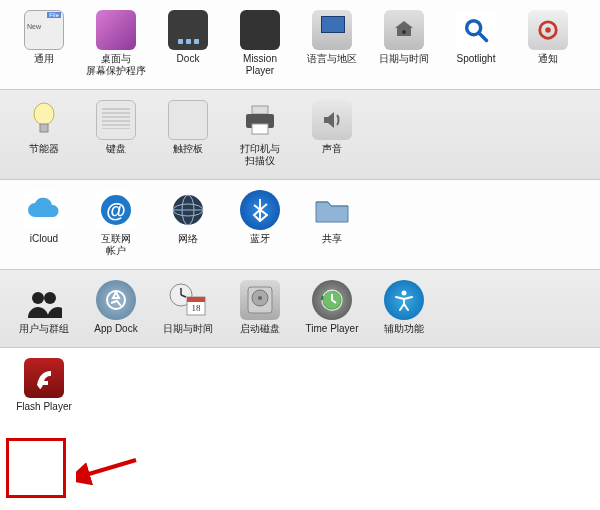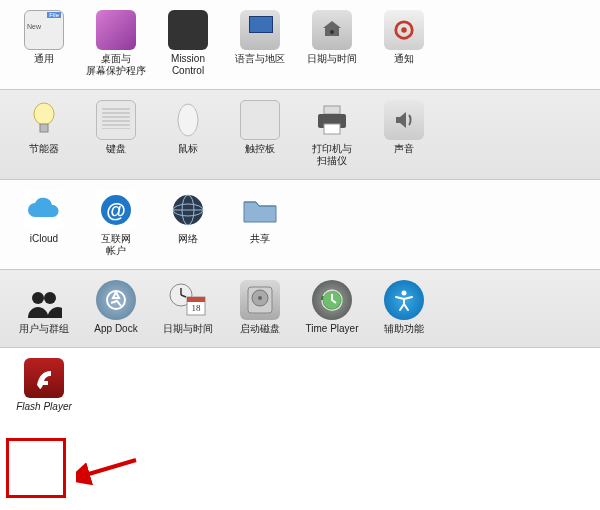--- a/index.html
+++ b/index.html
@@ -1,20 +1,20 @@
 <!DOCTYPE html>
 <html><head>
 <meta charset="utf-8">
 <style>
   * { box-sizing: border-box; margin: 0; padding: 0; }
   body { width: 600px; height: 510px; font-family: "Helvetica Neue", "PingFang SC", sans-serif; font-size: 10px; color: #333; background: #fff; overflow: hidden; }
   .section { display: flex; flex-wrap: wrap; padding: 8px 8px 6px 8px; border-bottom: 1px solid #c9c9c9; }
   .section.gray { background: linear-gradient(#ededed, #e3e3e3); }
   .section.white { background: #fdfdfd; }
-  .section.last { border-bottom: none; background: #fff; font-style: italic; }
+  .section.last { border-bottom: none; background: #fff; }
   .item { width: 72px; display: flex; flex-direction: column; align-items: center; text-align: center; margin: 2px 0 6px 0; cursor: pointer; }
   .icon { width: 40px; height: 40px; border-radius: 6px; display: flex; align-items: center; justify-content: center; margin-bottom: 3px; position: relative; }
   .label { font-size: 10px; line-height: 12px; color: #222; }
   .highlight { position: absolute; border: 3px solid #d40000; left: 6px; top: 438px; width: 60px; height: 60px; pointer-events: none; }
   .arrow { position: absolute; left: 76px; top: 456px; pointer-events: none; }
   
   .ig-general { background:#eee; border:1px solid #aaa; overflow:hidden;}
   .ig-general::before { content:"File"; position:absolute; top:1px; right:2px; font-size:6px; background:#5a8bd6; color:#fff; padding:0 2px;}
   .ig-general::after { content:"New"; position:absolute; top:12px; left:2px; font-size:7px; color:#555;}
   .ig-desktop { background: linear-gradient(135deg,#d77ad1,#8e3a9c);}
@@ -58,43 +58,60 @@
   <div class="item">
     <div class="icon ig-general"></div>
     <div class="label">通用</div>
   </div>
   <div class="item">
     <div class="icon ig-desktop"></div>
     <div class="label" style="white-space:pre-line">桌面与
 屏幕保护程序</div>
   </div>
   <div class="item">
+    <div class="icon ig-dock">
+        <span></span>
+        <span></span>
+        <span></span>
+      </div>
+    <div class="label">Dock</div>
+  </div>
+  <div class="item">
     <div class="icon ig-mission">
         <span></span>
         <span></span>
         <span></span>
         <span></span>
       </div>
     <div class="label" style="white-space:pre-line">Mission
-Control</div>
+Player</div>
   </div>
   <div class="item">
     <div class="icon ig-lang"></div>
     <div class="label">语言与地区</div>
   </div>
   <div class="item">
     <div class="icon ig-security">
       <svg viewBox="0 0 24 24">
           <path fill="#666" d="M12 3l9 7h-2v8H5v-8H3l9-7z"></path>
           <circle cx="12" cy="14" r="2" fill="#333"></circle>
         </svg>
     </div>
     <div class="label">日期与时间</div>
   </div>
   <div class="item">
+    <div class="icon ig-spotlight">
+      <svg width="28" height="28" viewBox="0 0 24 24">
+          <circle cx="10" cy="10" r="6" fill="none" stroke="#1560bd" stroke-width="3"></circle>
+          <line x1="15" y1="15" x2="21" y2="21" stroke="#1560bd" stroke-width="3" stroke-linecap="round"></line>
+        </svg>
+    </div>
+    <div class="label">Spotlight</div>
+  </div>
+  <div class="item">
     <div class="icon ig-notif">
       <svg width="22" height="22" viewBox="0 0 24 24">
           <circle cx="12" cy="12" r="9" fill="none" stroke="#c63a2b" stroke-width="3"></circle>
           <circle cx="12" cy="12" r="3" fill="#c63a2b"></circle>
         </svg>
     </div>
     <div class="label">通知</div>
   </div>
 </div>
 
@@ -104,28 +121,20 @@
       <svg width="26" height="36" viewBox="0 0 26 36">
           <ellipse cx="13" cy="12" rx="10" ry="11" fill="#fdf3b0" stroke="#c9b646"></ellipse>
           <rect x="9" y="22" width="8" height="8" fill="#bbb" stroke="#888"></rect>
         </svg>
     </div>
     <div class="label">节能器</div>
   </div>
   <div class="item">
     <div class="icon ig-keyboard"></div>
     <div class="label">键盘</div>
-  </div>
-  <div class="item">
-    <div class="icon ig-mouse">
-      <svg width="22" height="34" viewBox="0 0 22 34">
-          <ellipse cx="11" cy="17" rx="10" ry="16" fill="#f3f3f3" stroke="#bbb"></ellipse>
-        </svg>
-    </div>
-    <div class="label">鼠标</div>
   </div>
   <div class="item">
     <div class="icon ig-trackpad"></div>
     <div class="label">触控板</div>
   </div>
   <div class="item">
     <div class="icon ig-printer">
       <svg width="34" height="32" viewBox="0 0 34 32">
           <rect x="9" y="2" width="16" height="8" fill="#ddd" stroke="#999"></rect>
           <rect x="3" y="10" width="28" height="14" rx="2" fill="#555"></rect>
@@ -168,20 +177,28 @@
   <div class="item">
     <div class="icon ig-network">
       <svg width="34" height="34" viewBox="0 0 34 34">
           <circle cx="17" cy="17" r="15" fill="#2a3b50"></circle>
           <ellipse cx="17" cy="17" rx="15" ry="6" fill="none" stroke="#9db7d0"></ellipse>
           <ellipse cx="17" cy="17" rx="6" ry="15" fill="none" stroke="#9db7d0"></ellipse>
           <line x1="2" y1="17" x2="32" y2="17" stroke="#9db7d0"></line>
         </svg>
     </div>
     <div class="label">网络</div>
+  </div>
+  <div class="item">
+    <div class="icon ig-bluetooth">
+      <svg width="16" height="24" viewBox="0 0 16 24">
+          <path d="M8 1v22l7-6-13-10m13-1L2 17l6 6" fill="none" stroke="#fff" stroke-width="2"></path>
+        </svg>
+    </div>
+    <div class="label">蓝牙</div>
   </div>
   <div class="item">
     <div class="icon ig-sharing">
       <svg width="36" height="28" viewBox="0 0 36 28">
           <path d="M2 6h12l3 4h17v16H2z" fill="#8fb4d6" stroke="#5a80a3"></path>
           <path d="M2 6h12l3 4h17" fill="none" stroke="#5a80a3"></path>
         </svg>
     </div>
     <div class="label">共享</div>
   </div>

